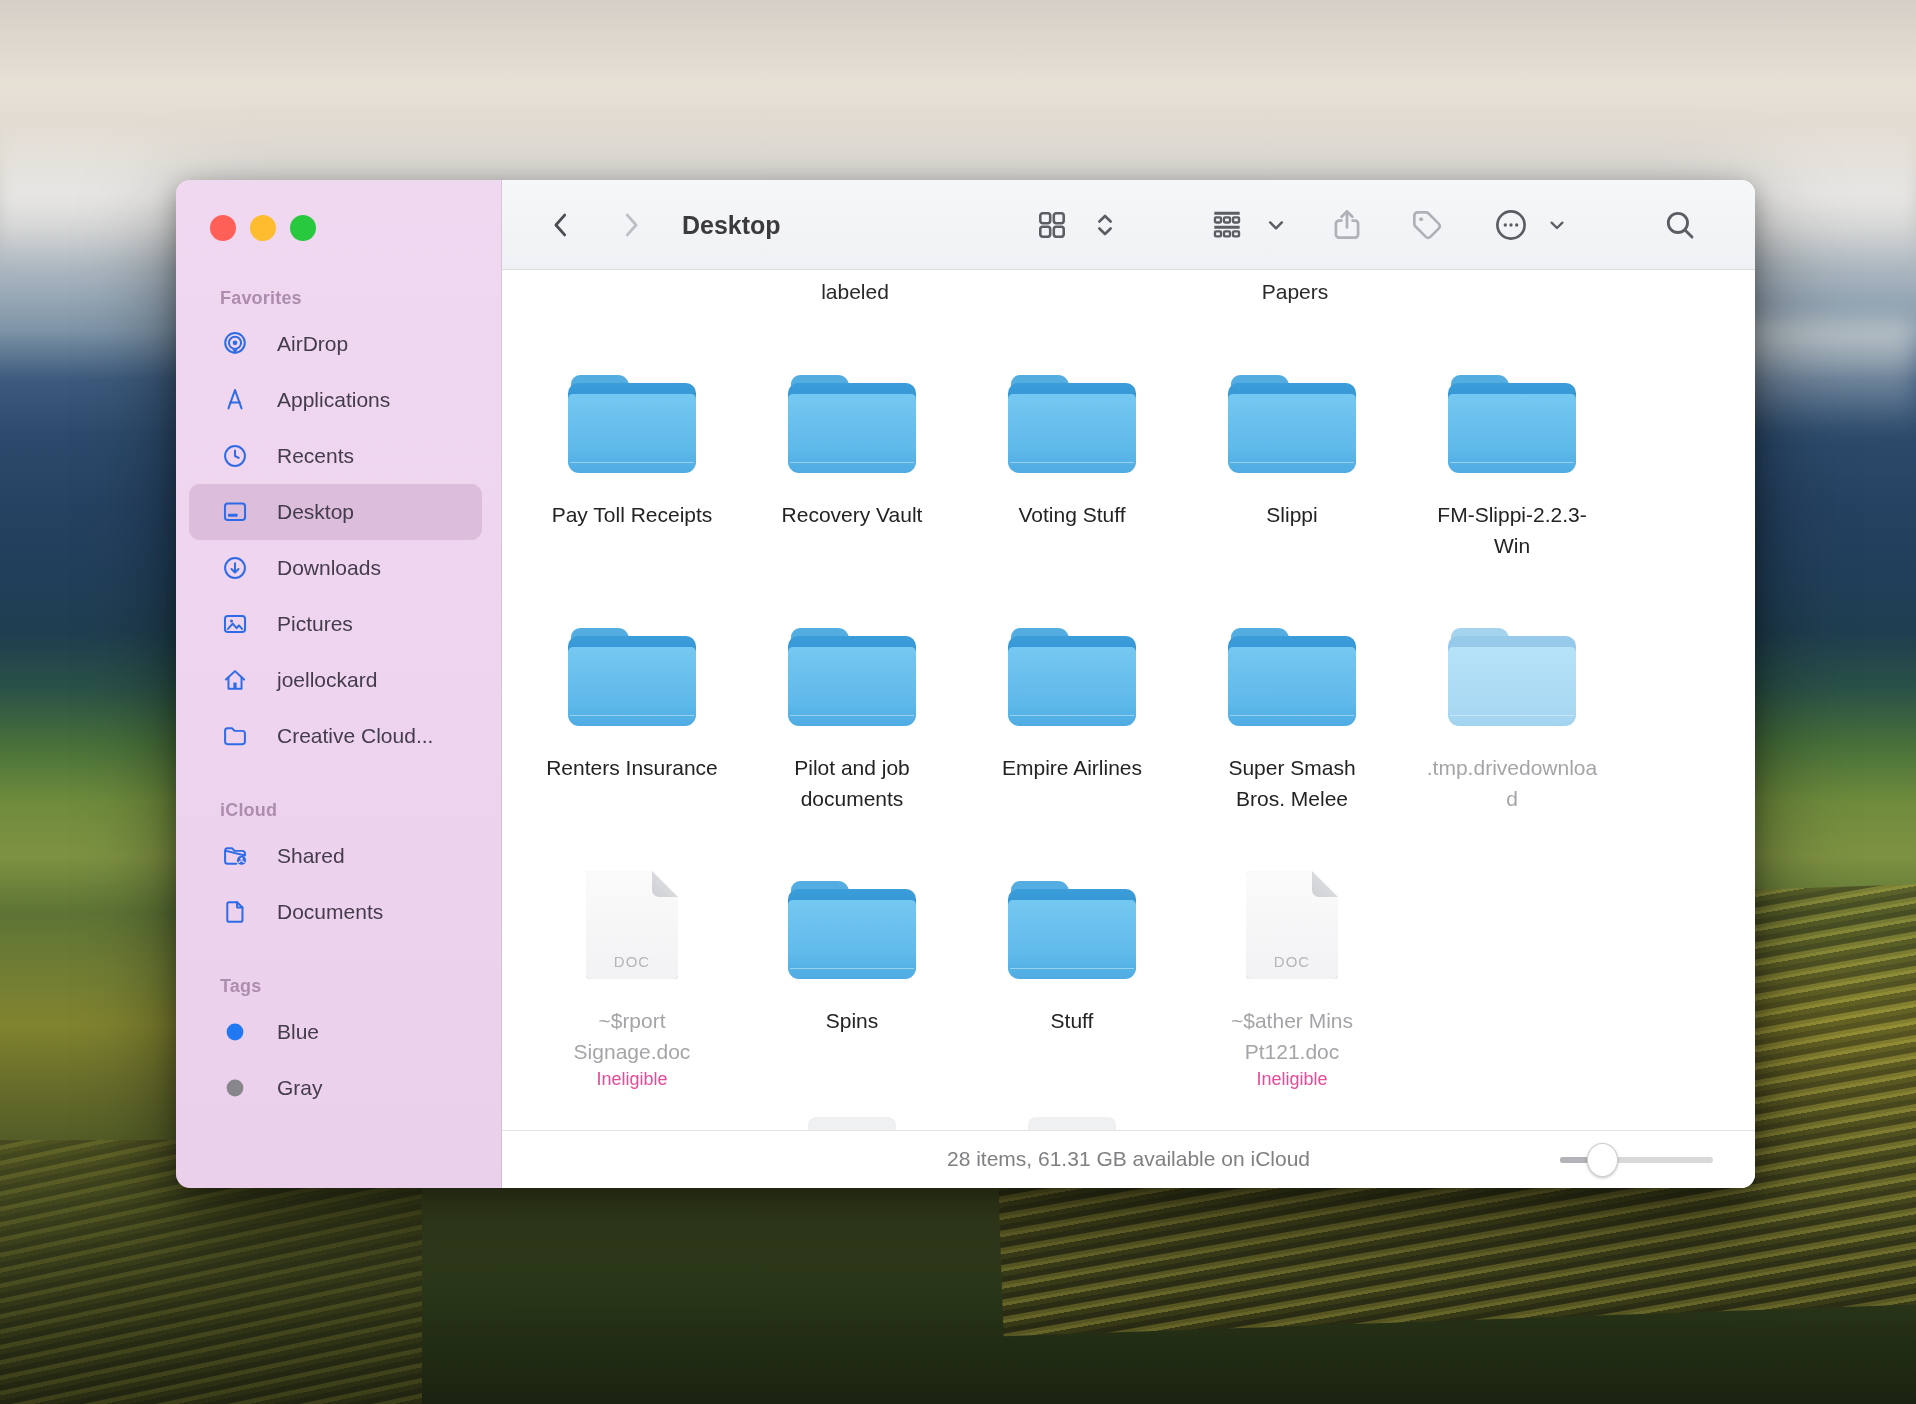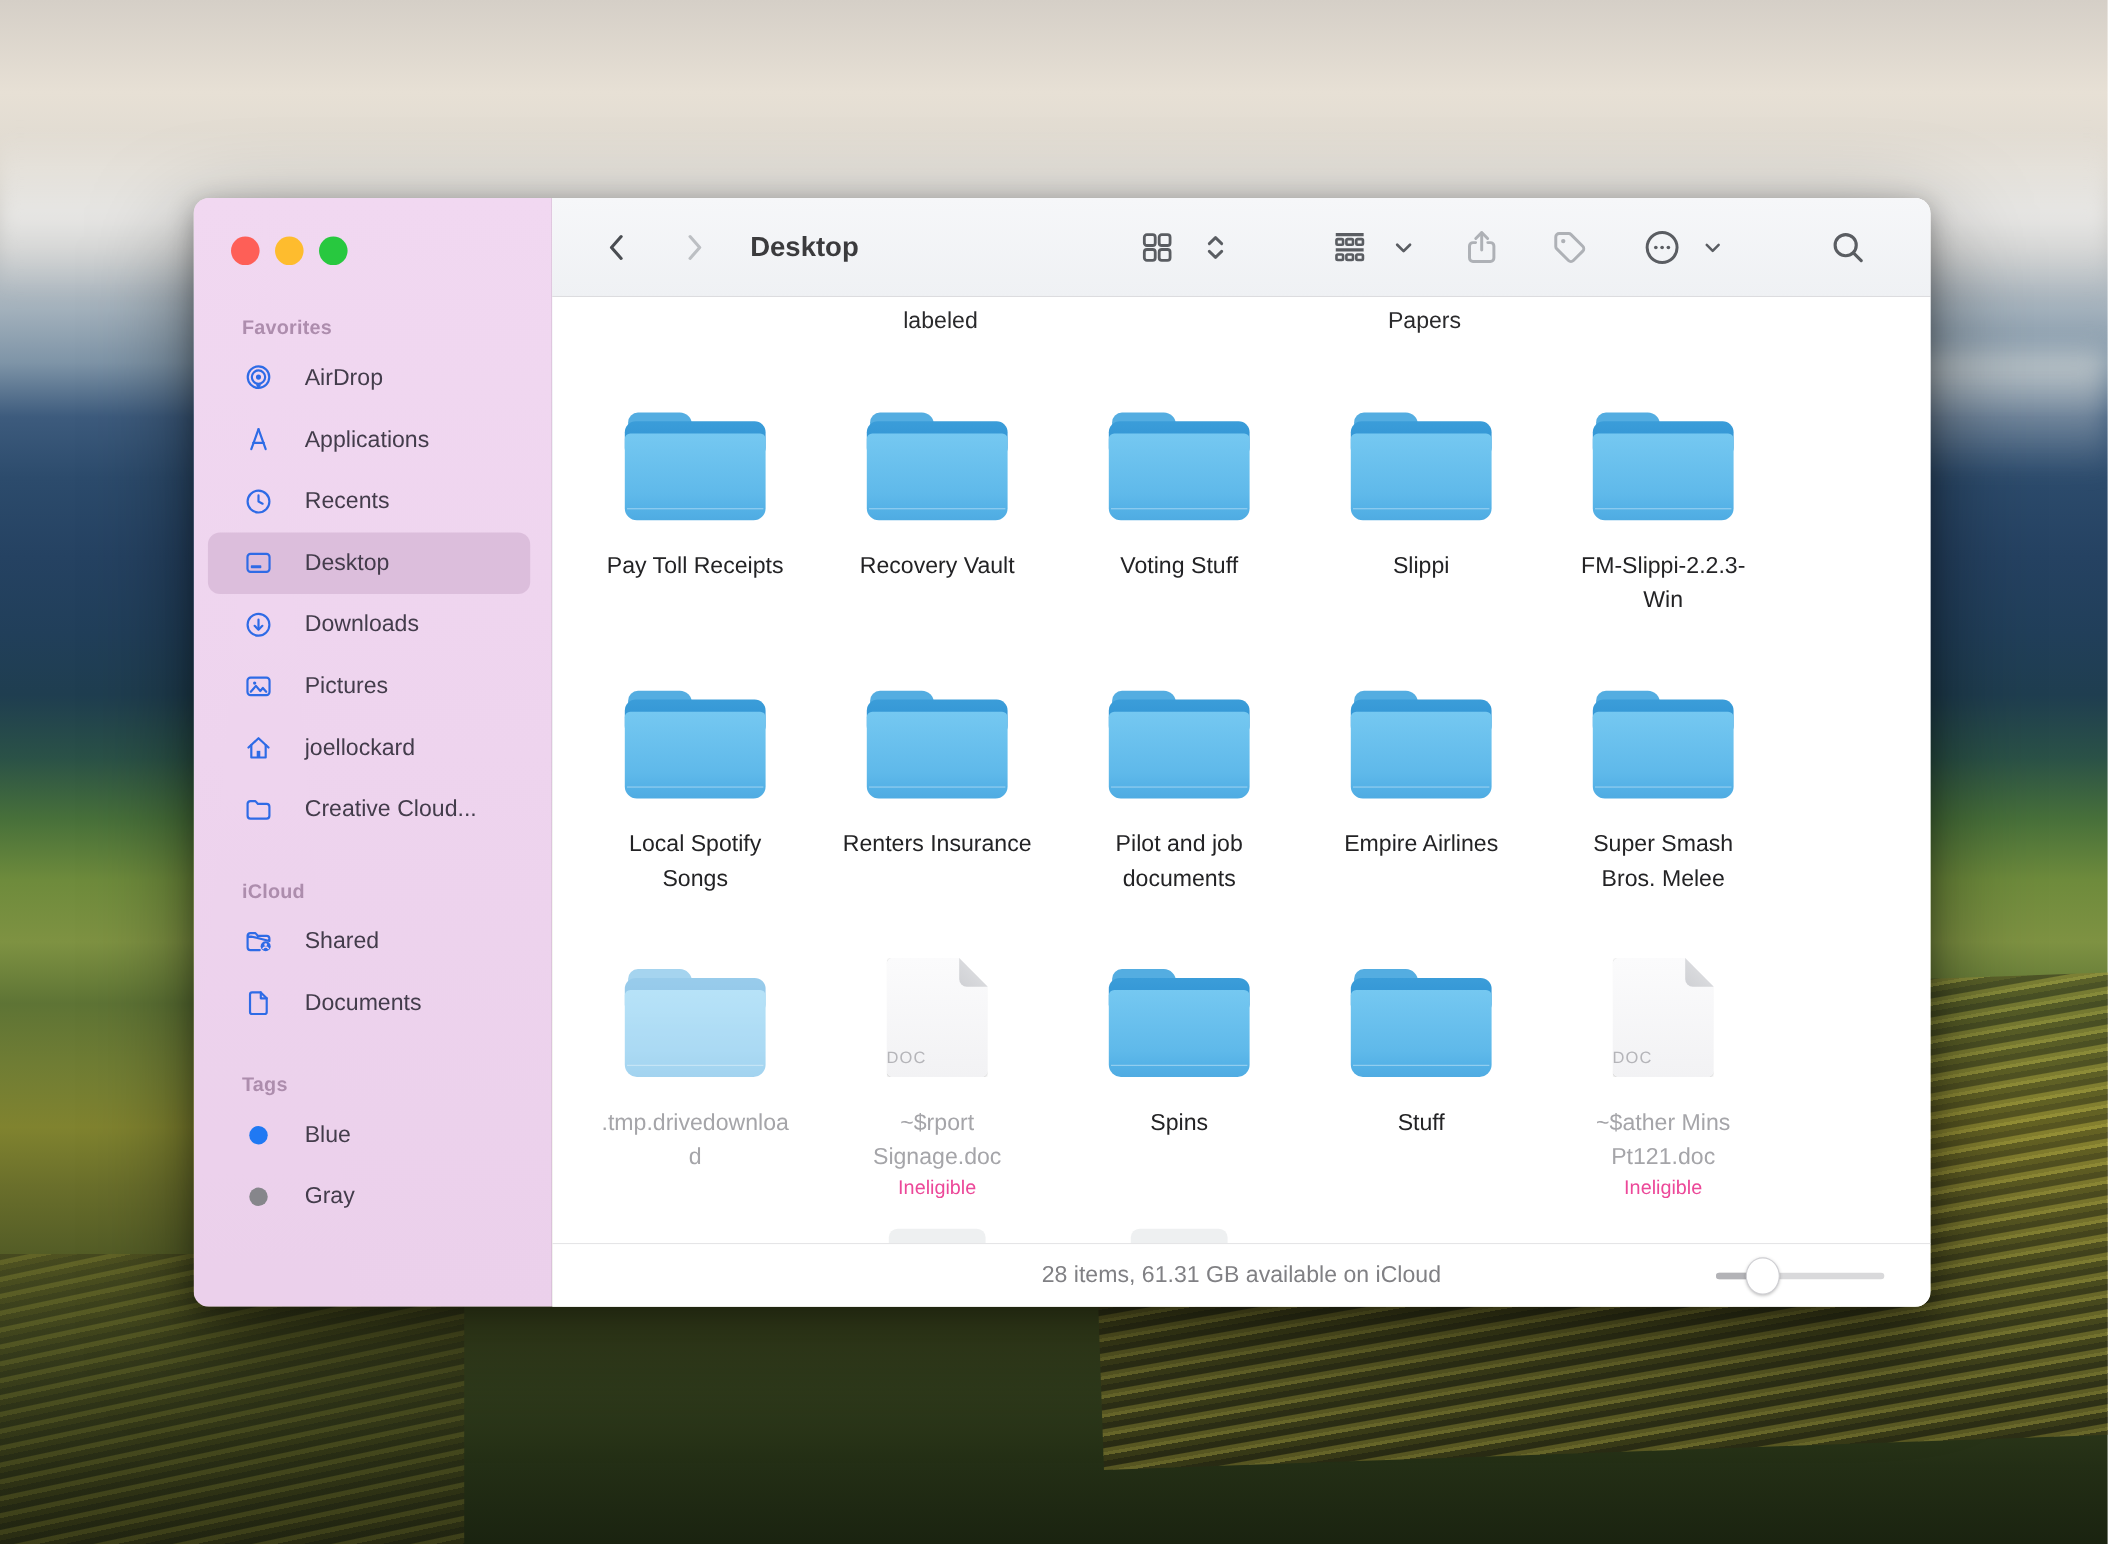--- a/index.html
+++ b/index.html
@@ -103,21 +103,21 @@
   .is-faded .folder { opacity:.52; }
 
   
   .doc { position:relative; width:92px; height:108px;
     background:linear-gradient(180deg,#fbfbfc,#f2f2f4);
     border-radius:6px; box-shadow:0 1px 3px rgba(0,0,0,.16), 0 0 0 1px rgba(0,0,0,.03);
     clip-path:polygon(0 0, calc(100% - 26px) 0, 100% 26px, 100% 100%, 0 100%); }
   .doc .fold { position:absolute; top:0; right:0; width:26px; height:26px;
     background:linear-gradient(225deg,#ffffff 0%, #e9eaec 15%, #d9dadd 50%, #cfd0d4 100%);
     border-radius:0 0 0 7px; }
-  .doc .doc-text { position:absolute; bottom:9px; left:0; right:0; text-align:left;
+  .doc .doc-text { position:absolute; bottom:9px; left:0; right:0; text-align:center;
     font-size:15px; letter-spacing:1px; color:#b5b5b9; }
 
   
   .peek { position:absolute; width:88px; height:13px; background:#eef0f1;
     border-radius:8px 8px 0 0; bottom:0; }
   .peek-0 { left:306px; }  .peek-1 { left:526px; }
 
   
   .statusbar { height:58px; flex:0 0 58px; position:relative; background:#fff;
     border-top:1px solid #e5e5e7; }
@@ -435,32 +435,20 @@
         <div class="f-tab"></div>
                 <div class="f-back"></div>
                 <div class="f-front"></div>
       </div>
 
     </div>
     <div class="cell-label">FM-Slippi-2.2.3-Win</div>
 
   </div>
 
-  <div class="cell">
-    <div class="icon-box">
-      <div class="folder">
-        <div class="f-tab"></div>
-                <div class="f-back"></div>
-                <div class="f-front"></div>
-      </div>
-
-    </div>
-    <div class="cell-label">Local Spotify Songs</div>
-
-  </div>
 
   <div class="cell">
     <div class="icon-box">
       <div class="folder">
         <div class="f-tab"></div>
                 <div class="f-back"></div>
                 <div class="f-front"></div>
       </div>
 
     </div>

